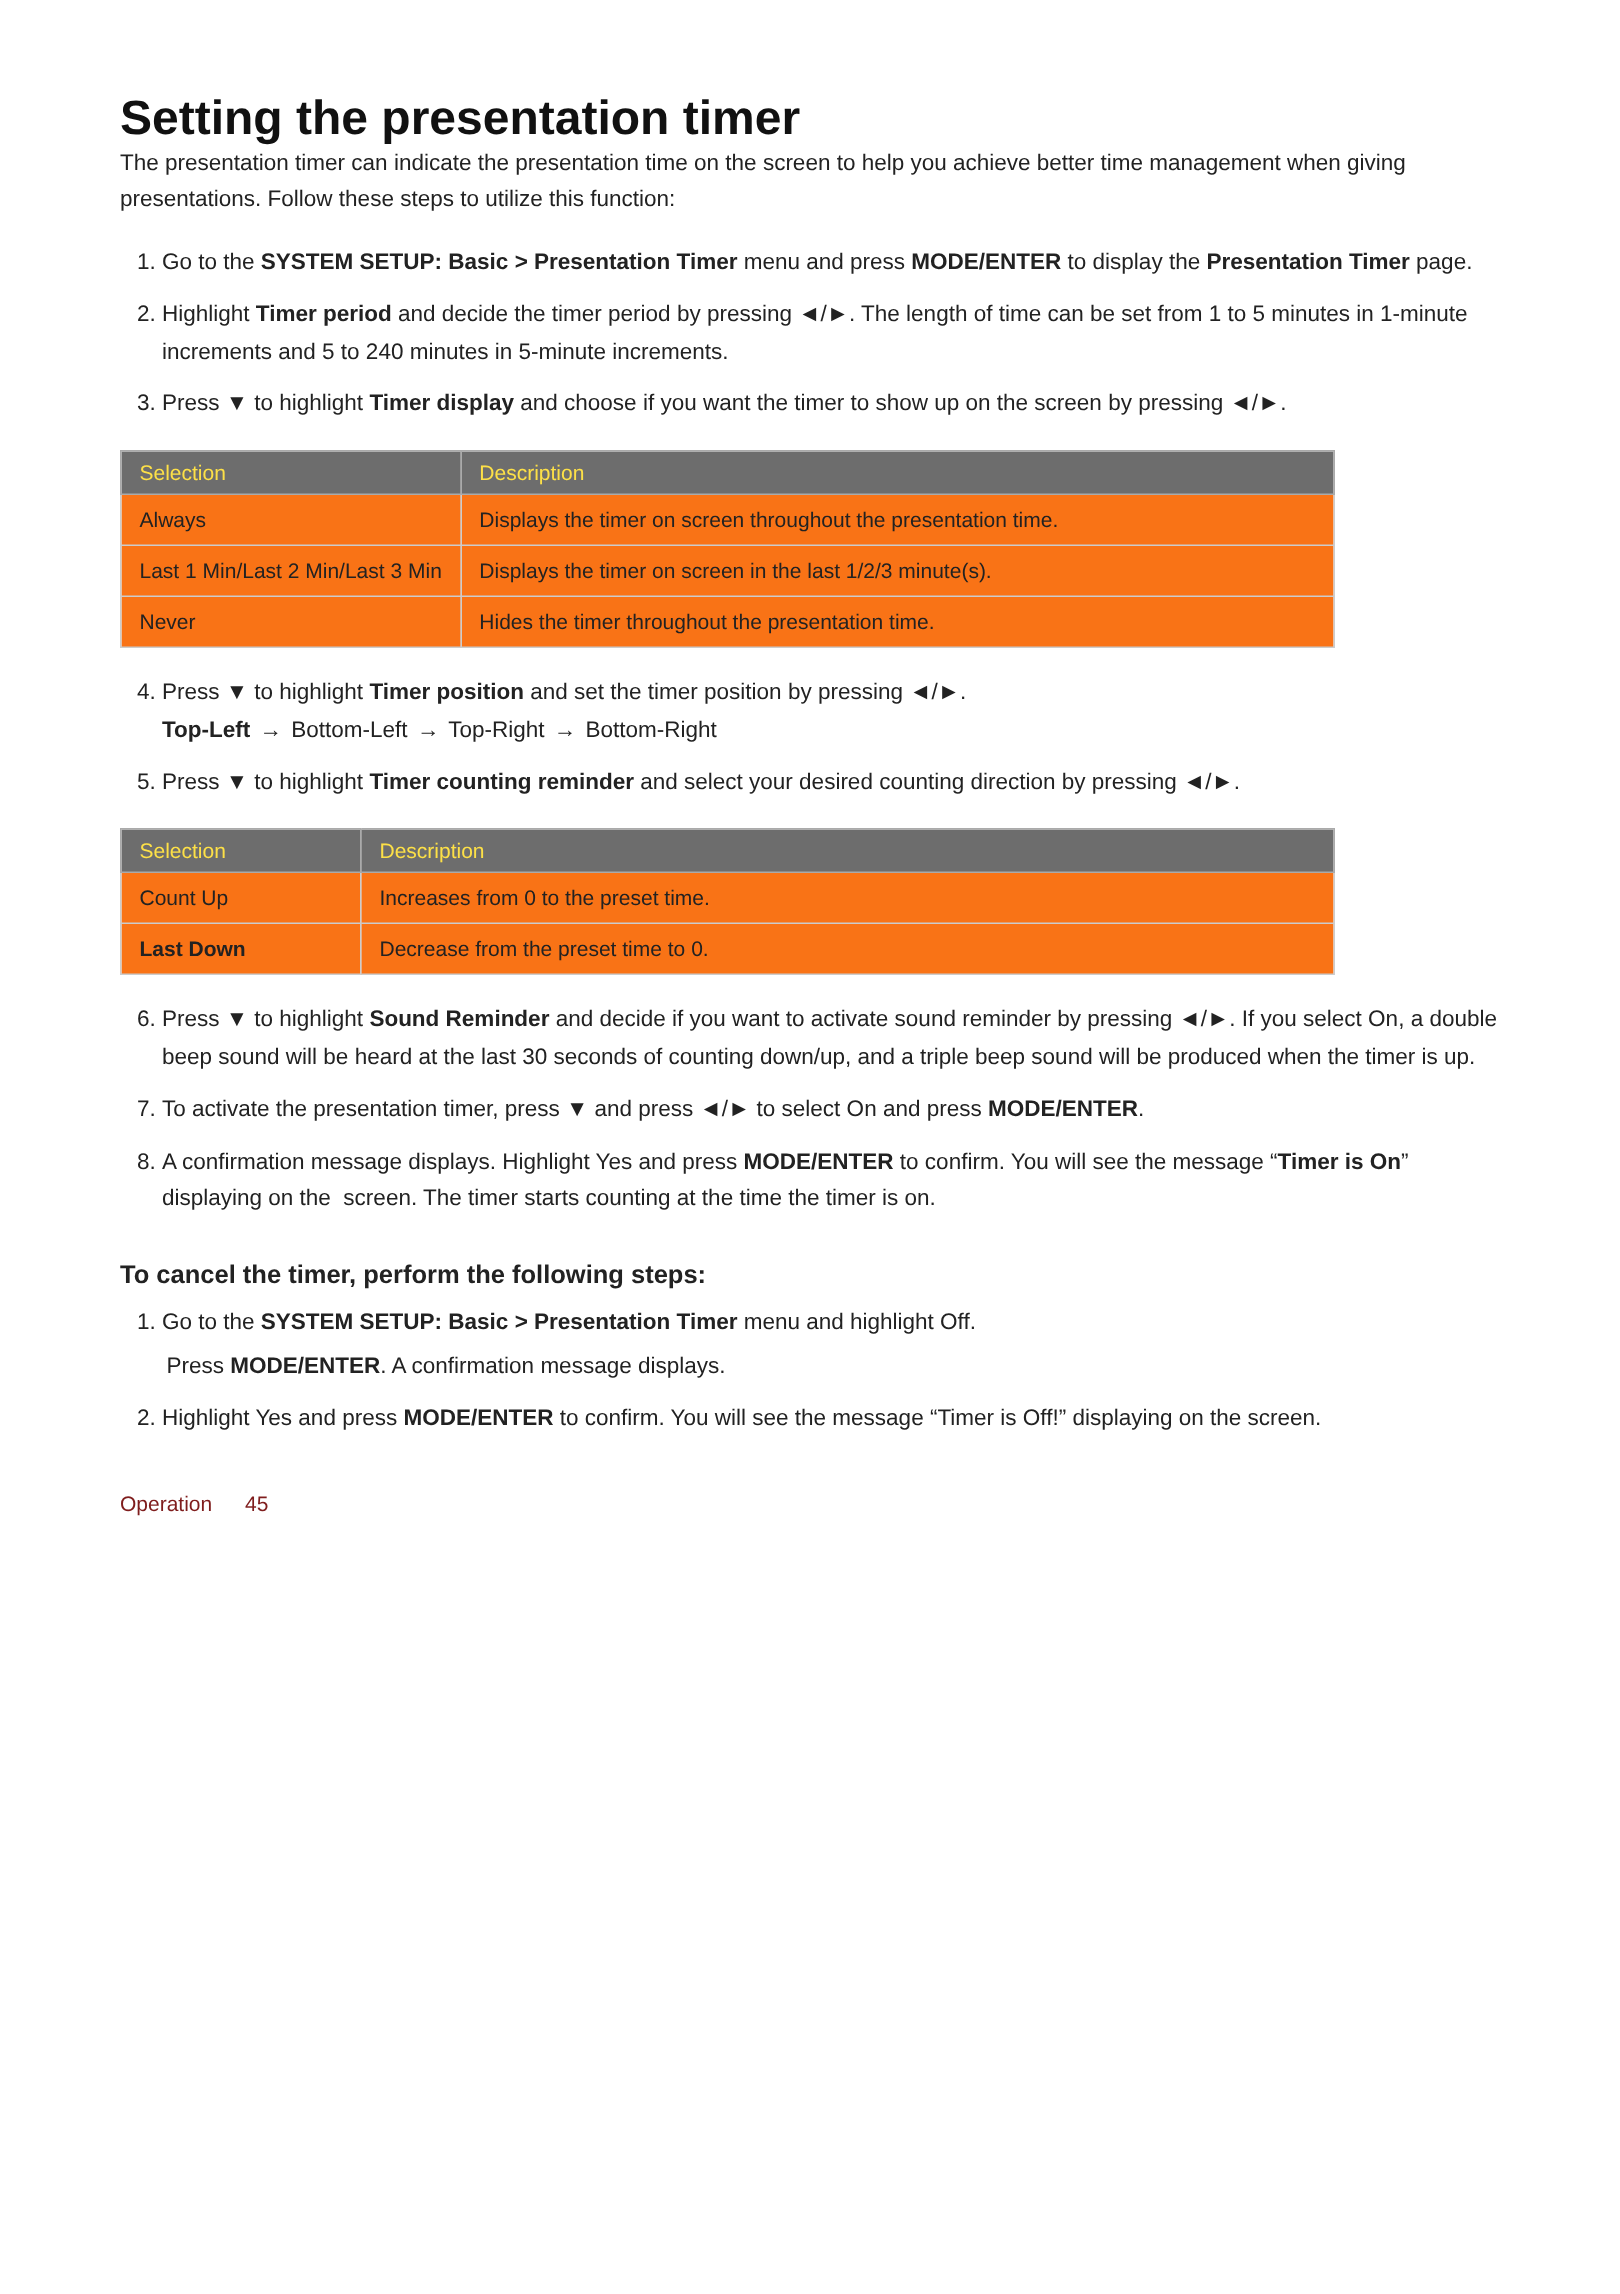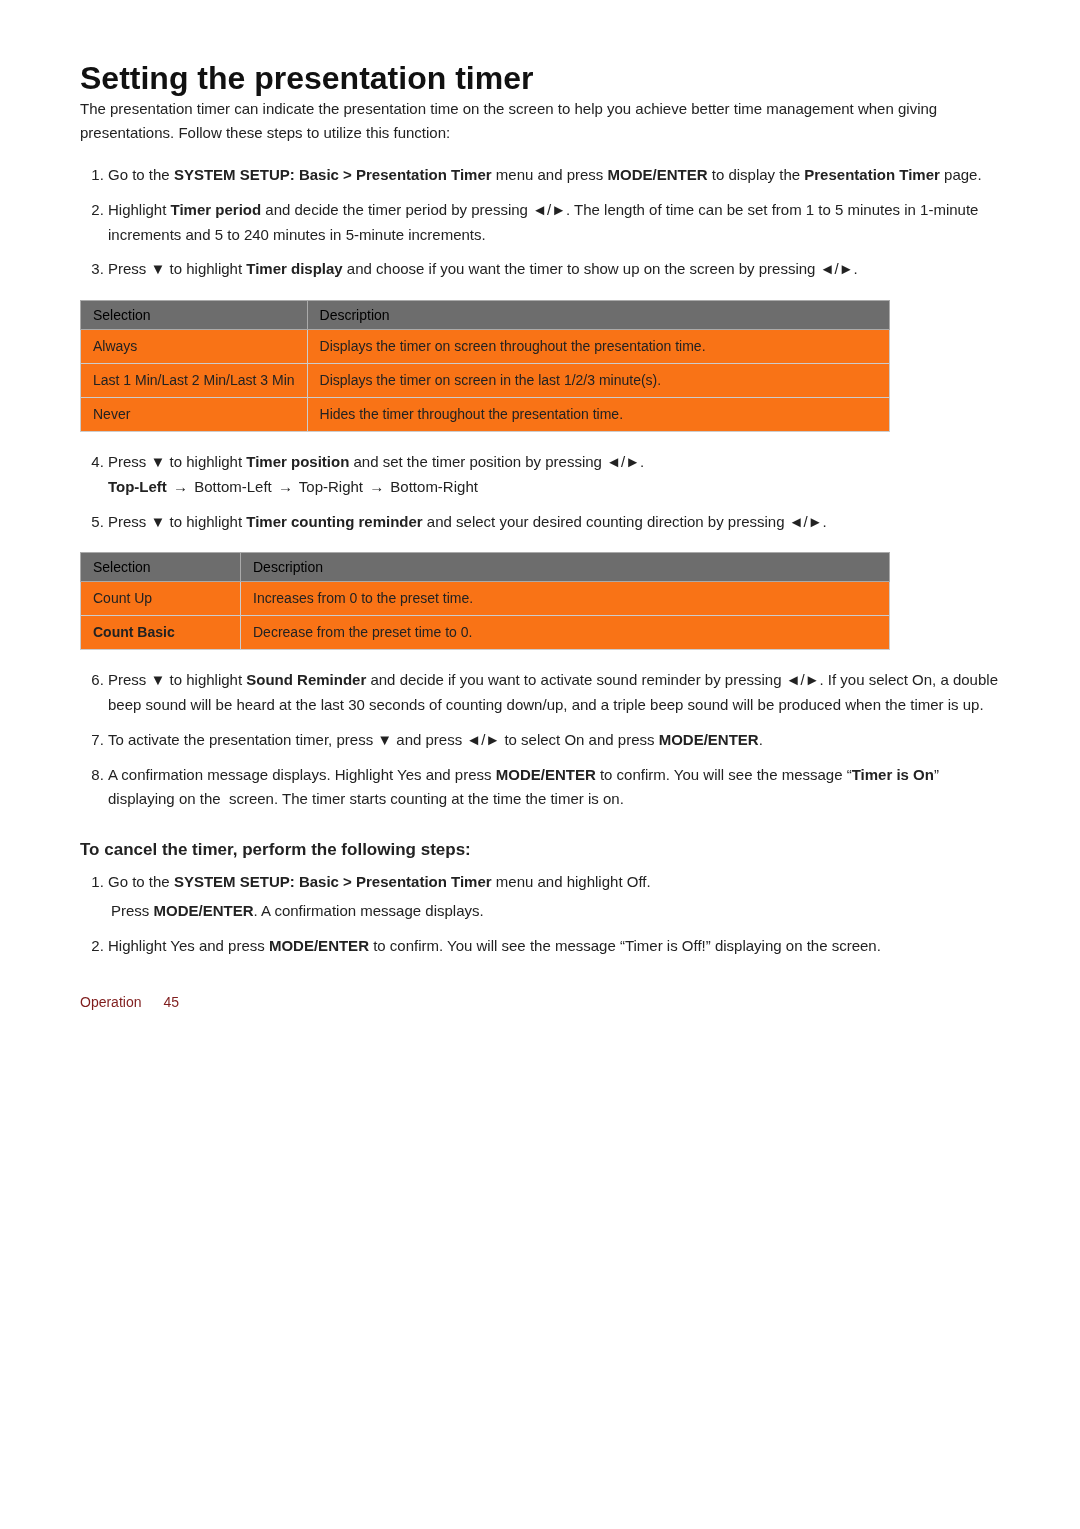--- a/index.html
+++ b/index.html
@@ -32,21 +32,21 @@
     .table-wrapper {
       margin: 18px 0 18px 0;
     }
     table {
       border-collapse: collapse;
       width: 88%;
       margin-left: 0;
     }
     table thead tr {
       background: #6d6d6d;
-      color: #000000;
+      color: #fde047;
     }
     table thead th {
       padding: 6px 12px;
       font-weight: normal;
       font-size: 14px;
       text-align: left;
       border: 1px solid #aaa;
     }
     table tbody tr {
       background: #f97316;
@@ -149,21 +149,21 @@
         <th>Selection</th>
         <th>Description</th>
       </tr>
     </thead>
     <tbody>
       <tr>
         <td>Count Up</td>
         <td>Increases from 0 to the preset time.</td>
       </tr>
       <tr>
-        <td><span class="bold">Count Basic</span></td>
+        <td><span class="bold">Last Down</span></td>
         <td>Decrease from the preset time to 0.</td>
       </tr>
     </tbody>
   </table>
 </div>
 
 <ol start="6">
   <li>
     Press ▼ to highlight <span class="bold">Sound Reminder</span> and decide if you want to activate sound reminder by pressing ◄/►. If you select On, a double beep sound will be heard at the last 30 seconds of counting down/up, and a triple beep sound will be produced when the timer is up.
   </li>

